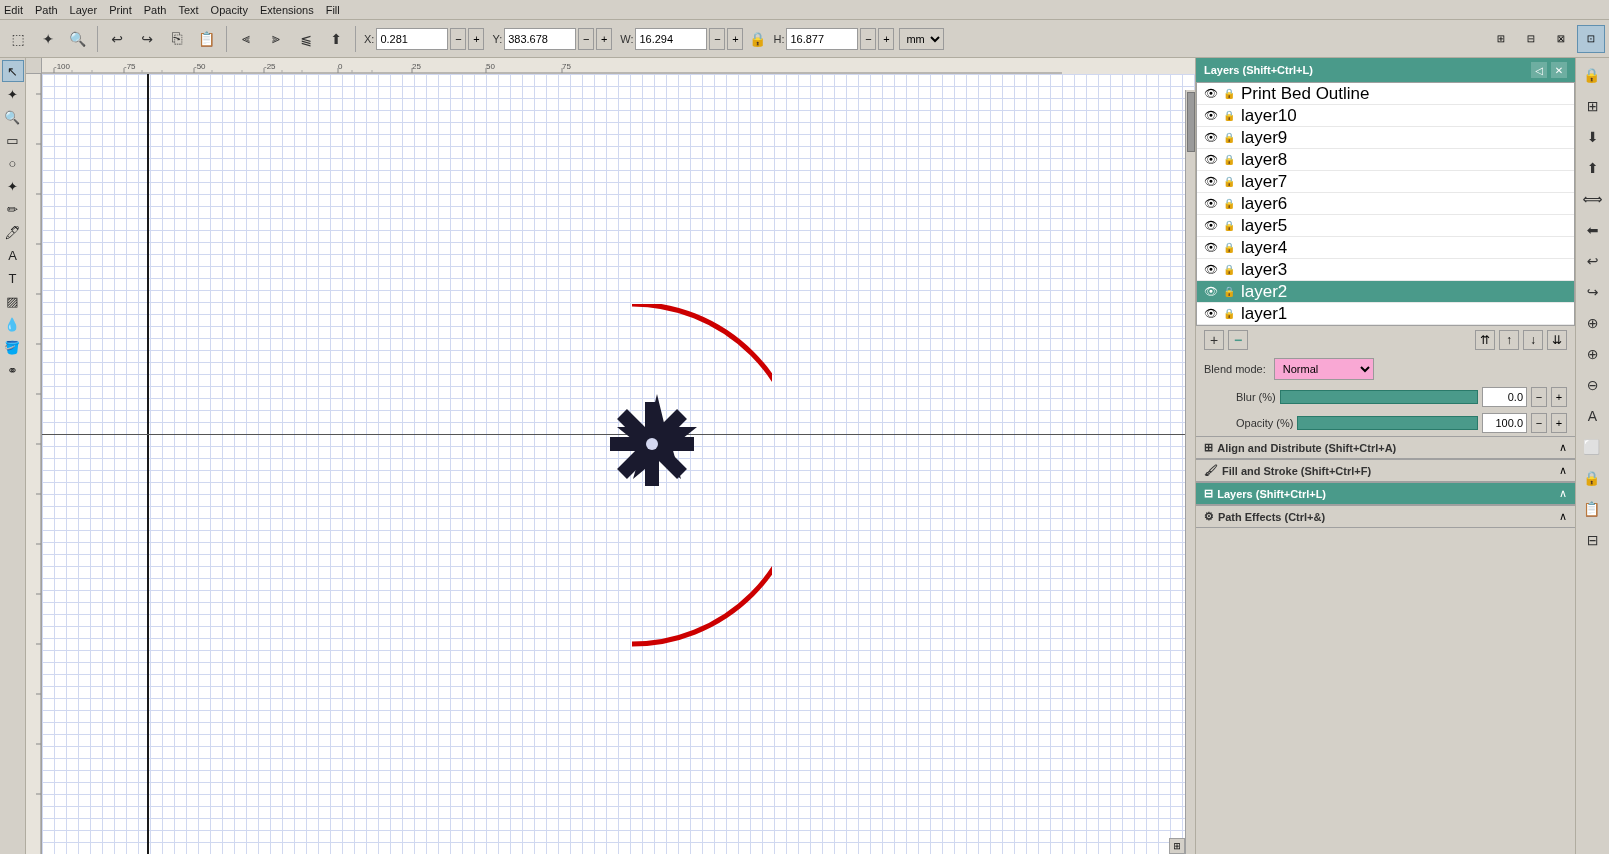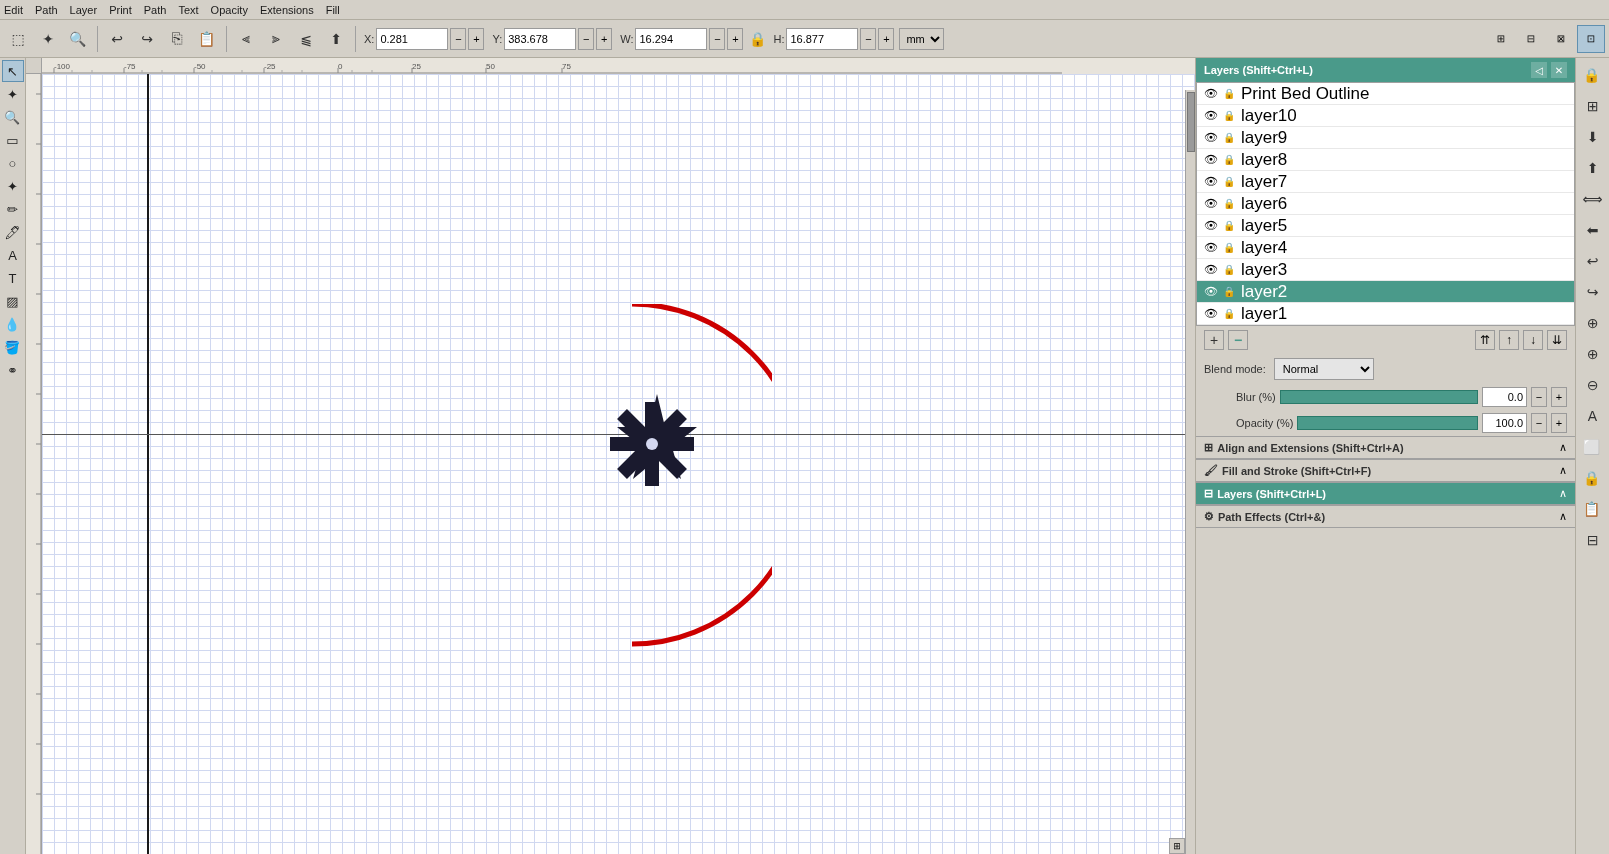--- a/index.html
+++ b/index.html
@@ -283,21 +283,21 @@
       display: flex;
       align-items: center;
       padding: 4px 8px;
       background: #d4d0c8;
       gap: 8px;
     }
     .blend-label { font-size: 11px; color: #333; }
     .blend-select {
       height: 22px;
       border: 1px solid #9a9a9a;
-      background: #e5e5e5;
+      background: #f9a8d4;
       font-size: 11px;
       padding: 0 4px;
       min-width: 100px;
     }
 
     
     .slider-row {
       display: flex;
       align-items: center;
       padding: 3px 8px;
@@ -691,21 +691,21 @@
       <div class="slider-track"></div>
       <input class="slider-value" value="100.0" style="">
       <button class="slider-btn">−</button>
       <button class="slider-btn">+</button>
     </div>
 
     <div class="collapsible-panel">
       <div class="collapsible-header">
         <span class="collapsible-title">
           <span>⊞</span>
-          <span>Align and Extensions (Shift+Ctrl+A)</span>
+          <span>Align and Distribute (Shift+Ctrl+A)</span>
         </span>
         <span>∧</span>
       </div>
     </div>
 
     <div class="collapsible-panel">
       <div class="collapsible-header">
         <span class="collapsible-title">
           <span>🖌</span>
           <span>Fill and Stroke (Shift+Ctrl+F)</span>

